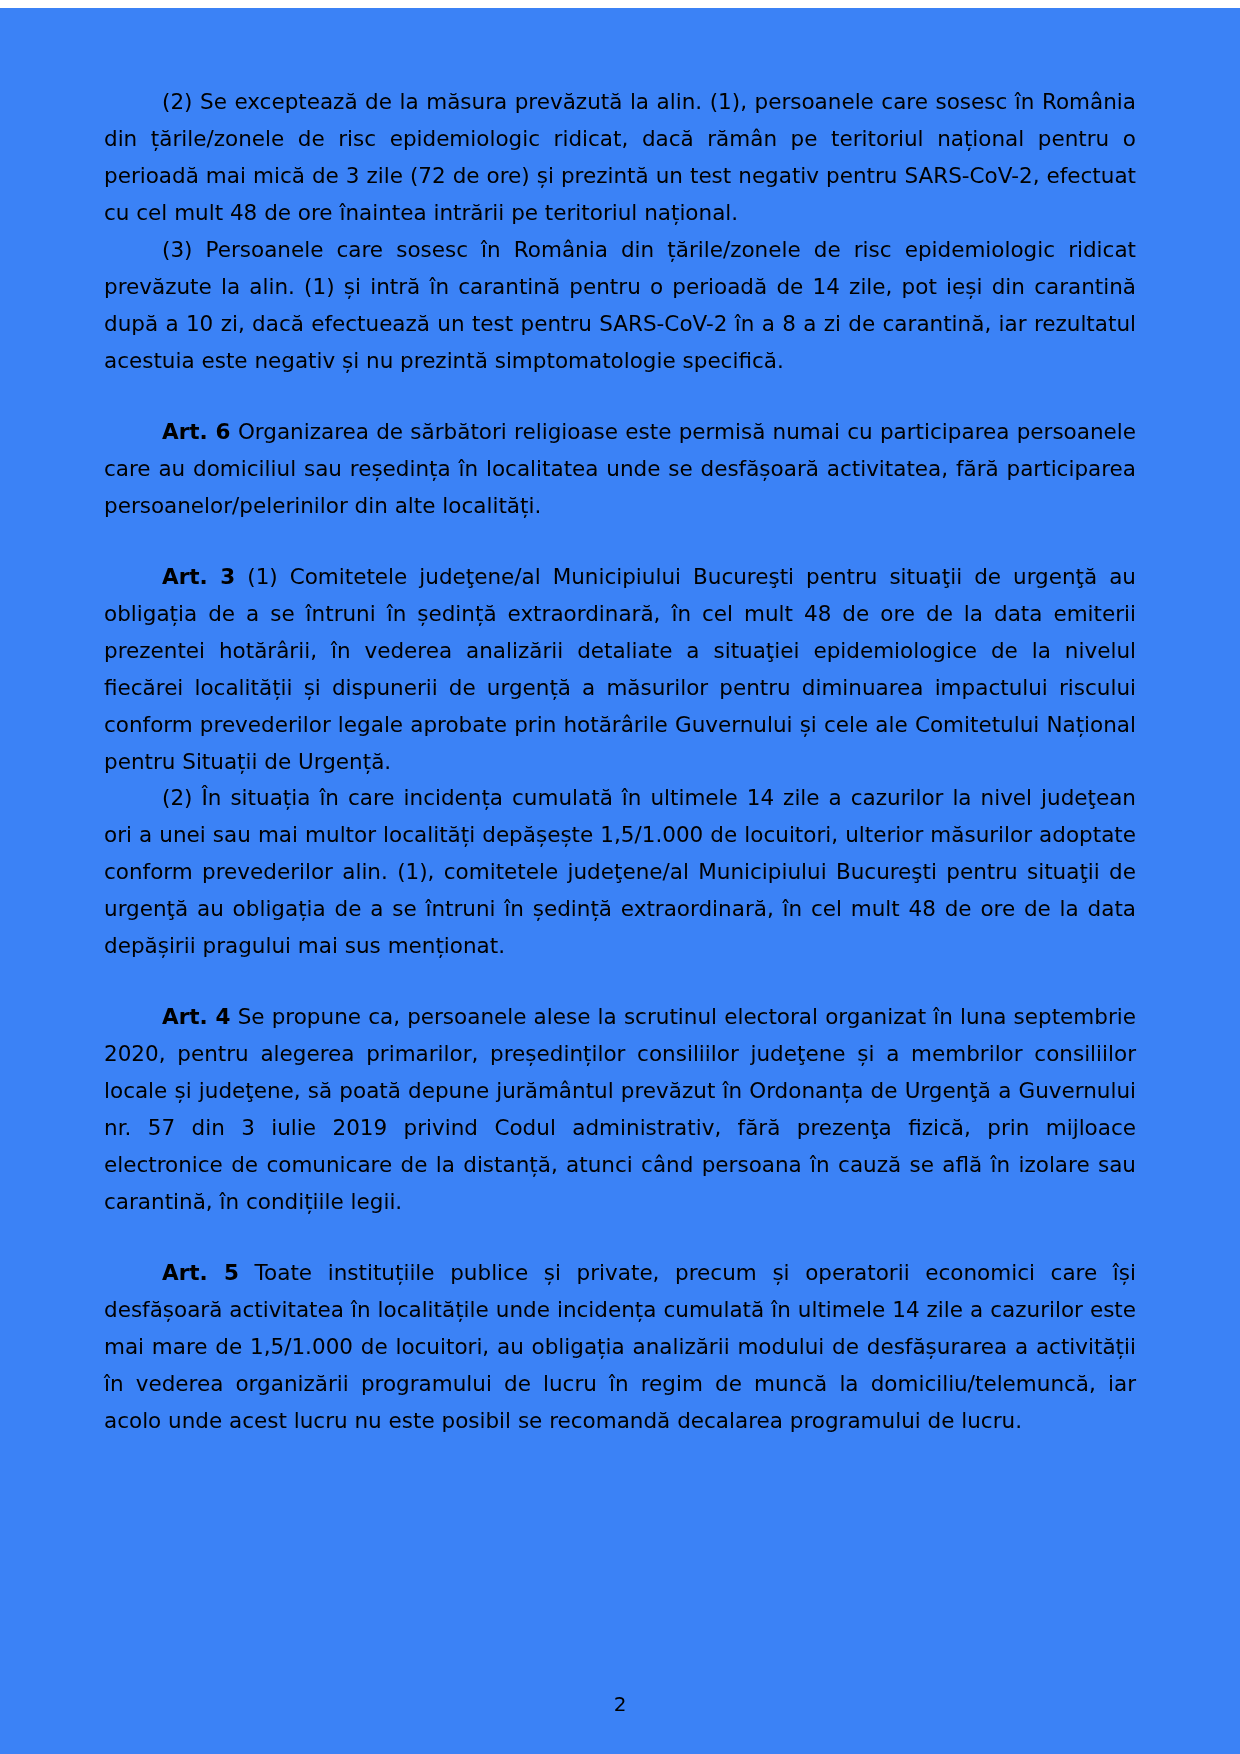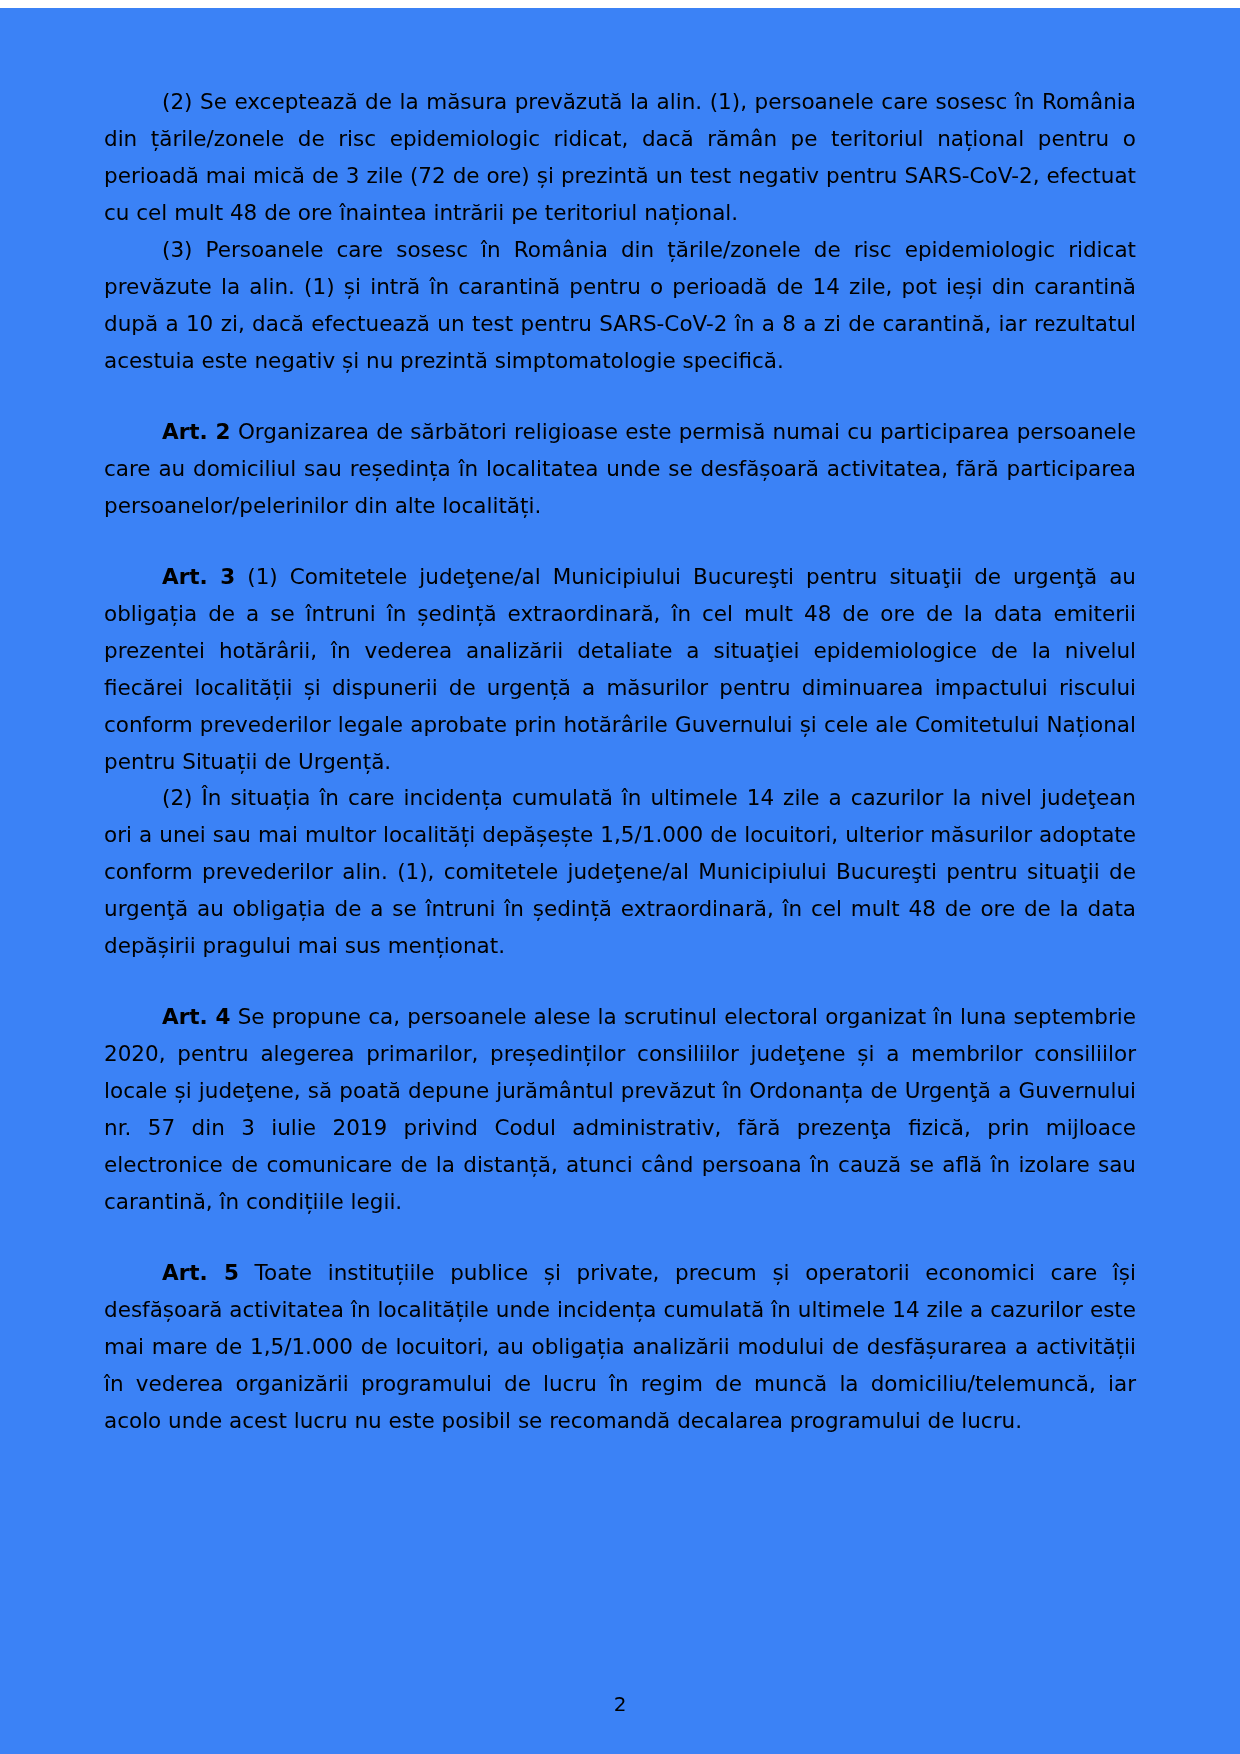--- a/index.html
+++ b/index.html
@@ -52,21 +52,21 @@
 
 <div class="page">
   <div class="doc-body">
 
     <p class="para"><span class="indent"></span><span>(2) Se exceptează de la măsura prevăzută la alin. (1), persoanele care sosesc în România din țările/zonele de risc epidemiologic ridicat, dacă rămân pe teritoriul național pentru o perioadă mai mică de 3 zile (72 de ore) și prezintă un test negativ pentru SARS-CoV-2, efectuat cu cel mult 48 de ore înaintea intrării pe teritoriul național.</span></p>
 
     <p class="para"><span class="indent"></span><span>(3) Persoanele care sosesc în România din țările/zonele de risc epidemiologic ridicat prevăzute la alin. (1) și intră în carantină pentru o perioadă de 14 zile, pot ieși din carantină după a 10 zi, dacă efectuează un test pentru SARS-CoV-2 în a 8 a zi de carantină, iar rezultatul acestuia este negativ și nu prezintă simptomatologie specifică.</span></p>
 
     <div class="gap-block"></div>
 
-    <p class="para"><span class="indent"></span><span class="art-label">Art. 2</span> <span>Organizarea de sărbători religioase este permisă numai cu participarea persoanele care au domiciliul sau reședința în localitatea unde se desfășoară activitatea, fără participarea persoanelor/pelerinilor din alte localități.</span></p>
+    <p class="para"><span class="indent"></span><span class="art-label">Art. 6</span> <span>Organizarea de sărbători religioase este permisă numai cu participarea persoanele care au domiciliul sau reședința în localitatea unde se desfășoară activitatea, fără participarea persoanelor/pelerinilor din alte localități.</span></p>
 
     <div class="gap-block"></div>
 
     <p class="para"><span class="indent"></span><span class="art-label">Art. 3</span> <span>(1) Comitetele judeţene/al Municipiului Bucureşti pentru situaţii de urgenţă au obligația de a se întruni în ședință extraordinară, în cel mult 48 de ore de la data emiterii prezentei hotărârii, în vederea analizării detaliate a situaţiei epidemiologice de la nivelul fiecărei localității și dispunerii de urgență a măsurilor pentru diminuarea impactului riscului conform prevederilor legale aprobate prin hotărârile Guvernului și cele ale Comitetului Național pentru Situații de Urgență.</span></p>
 
     <p class="para"><span class="indent"></span><span>(2) În situația în care incidența cumulată în ultimele 14 zile a cazurilor la nivel judeţean ori a unei sau mai multor localități depășește 1,5/1.000 de locuitori, ulterior măsurilor adoptate conform prevederilor alin. (1), comitetele judeţene/al Municipiului Bucureşti pentru situaţii de urgenţă au obligația de a se întruni în ședință extraordinară, în cel mult 48 de ore de la data depășirii pragului mai sus menționat.</span></p>
 
     <div class="gap-block"></div>
 
     <p class="para"><span class="indent"></span><span class="art-label">Art. 4</span> <span>Se propune ca, persoanele alese la scrutinul electoral organizat în luna septembrie 2020, pentru alegerea primarilor, președinților consiliilor judeţene și a membrilor consiliilor locale și judeţene, să poată depune jurământul prevăzut în Ordonanța de Urgenţă a Guvernului nr. 57 din 3 iulie 2019 privind Codul administrativ, fără prezenţa fizică, prin mijloace electronice de comunicare de la distanță, atunci când persoana în cauză se află în izolare sau carantină, în condițiile legii.</span></p>

